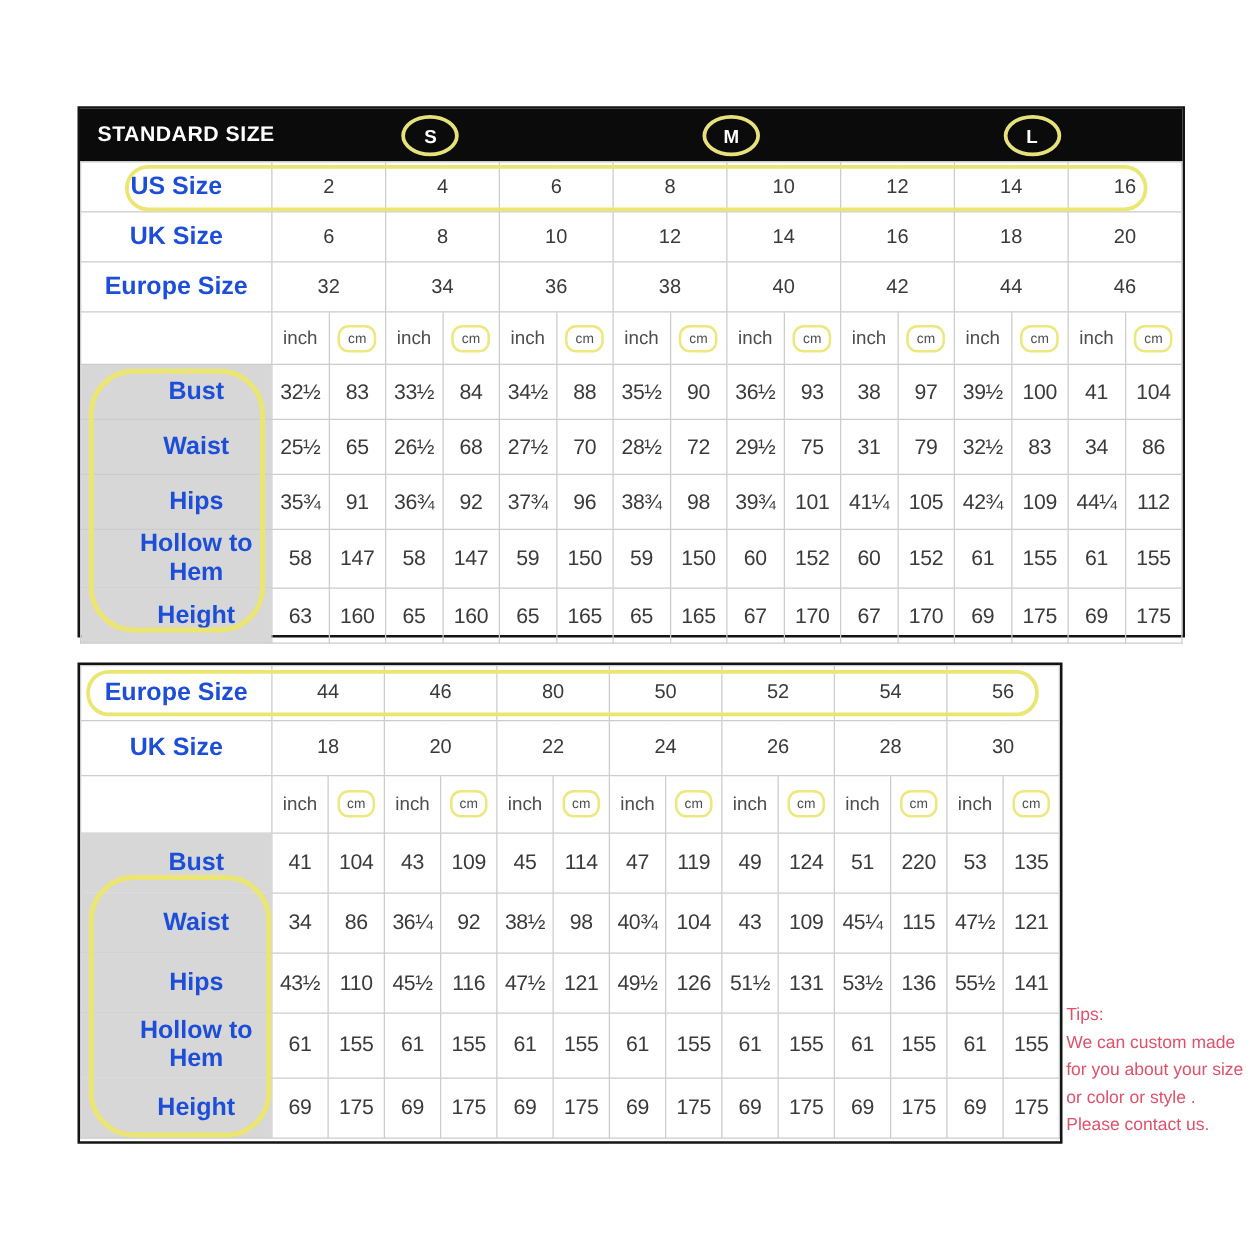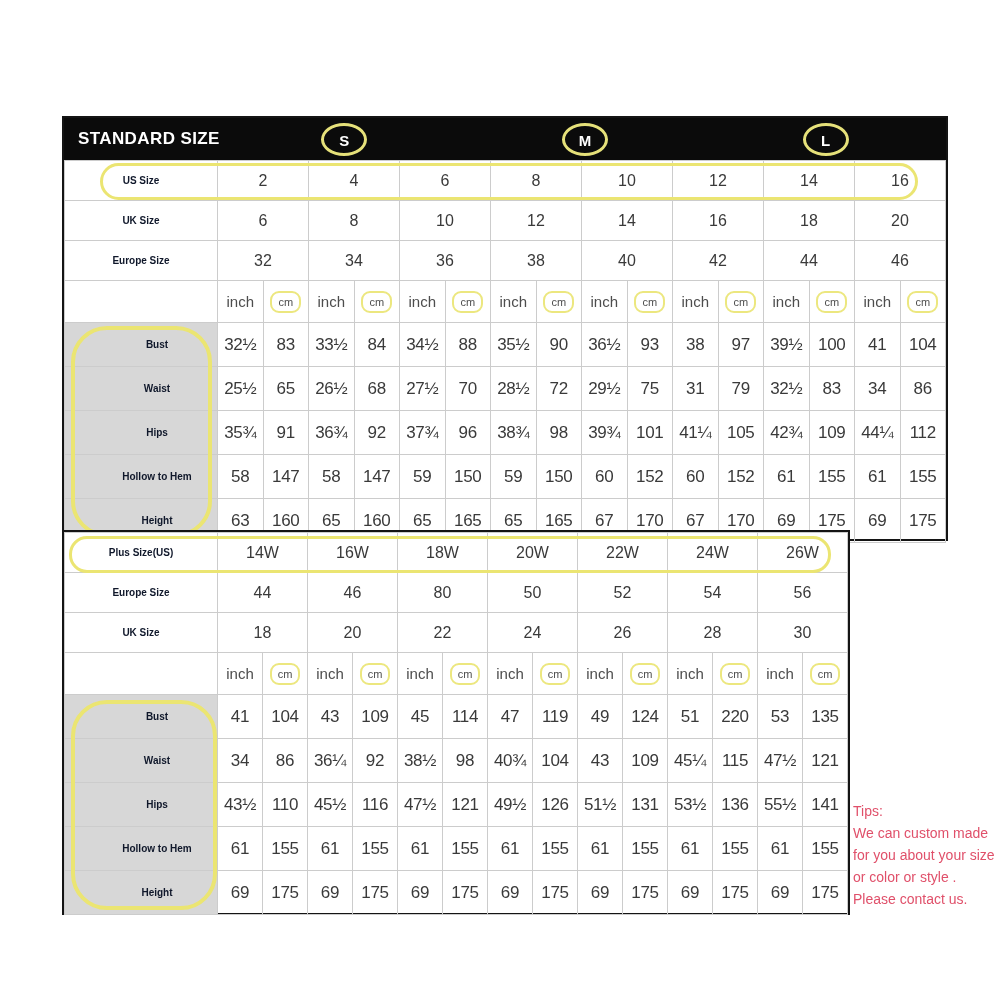--- a/index.html
+++ b/index.html
@@ -2,42 +2,42 @@
 <html><head>
 <meta charset="utf-8">
 <style>
   * { margin:0; padding:0; box-sizing:border-box; }
   html,body { width:1000px; height:1000px; background:#ffffff;
     font-family:"Liberation Sans","DejaVu Sans",sans-serif; }
   .page { position:relative; width:1000px; height:1000px; background:#fff; overflow:hidden; }
 
   
   .size-table { position:absolute; border:2px solid #141414; background:#fff; }
-  .std { left:62px; top:85px; width:886px; height:425px;margin-top:31px; }
+  .std { left:62px; top:85px; width:886px; height:425px; }
   .plus { left:62px; top:530px; width:788px; height:385px; }
 
   
   .header-bar { height:42px; background:#0b0b0b; display:flex; align-items:center; }
   .header-title { width:160px; padding-left:14px; color:#fff; font-weight:bold;
     font-size:17px; letter-spacing:.4px; white-space:nowrap; }
   .header-group { flex:1; text-align:center; }
   .size-oval { display:inline-block; min-width:46px; height:33px; line-height:29px;
     border:3px solid #e6e17a; border-radius:50%; color:#fff; font-weight:bold;
     font-size:15px; padding:0 4px; }
 
   
   table.grid { width:100%; border-collapse:collapse; table-layout:fixed; }
   .std table.grid { height:379px; }
   .plus table.grid { height:379px; }
   table.grid td, table.grid th { border:1px solid #cccccc; text-align:center;
     vertical-align:middle; overflow:hidden; }
   table.grid tr.row-size { height:40px; }
   table.grid tr.row-unit { height:42px; }
   table.grid tr.row-meas { height:44px; }
-  th.lbl { font-size:10px; font-weight:bold; color:#0f172a; background:#fff; }
+  th.lbl { font-size:20px; font-weight:bold; color:#1d4ed8; background:#fff; }
   tr.row-meas th.lbl { background:#d7d7d7;padding-left:32px; }
   td.size-val { font-size:16px; color:#3a3a3a; }
   td.num { font-size:17px; color:#3a3a3a; letter-spacing:-0.3px; }
   td.unit { font-size:15px; color:#4d4d4d; }
   .cm-chip { display:inline-block; border:2px solid #ece77f; border-radius:9px;
     padding:3px 6px; color:#4d4d4d; font-size:11px; }
 
   
   .hl { position:absolute; border:3px solid #ebe572; border-radius:19px;
     pointer-events:none; background:transparent; }
@@ -261,30 +261,20 @@
           <col>
           <col>
           <col>
           <col>
           <col>
           <col>
           <col>
         </colgroup>
       <tbody id="plus-body">
           <tr class="row-size">
-            <th class="lbl">Plus Size(US)</th>
-            <td class="size-val" colspan="2">14W</td>
-            <td class="size-val" colspan="2">16W</td>
-            <td class="size-val" colspan="2">18W</td>
-            <td class="size-val" colspan="2">20W</td>
-            <td class="size-val" colspan="2">22W</td>
-            <td class="size-val" colspan="2">24W</td>
-            <td class="size-val" colspan="2">26W</td>
-          </tr>
-          <tr class="row-size">
             <th class="lbl">Europe Size</th>
             <td class="size-val" colspan="2">44</td>
             <td class="size-val" colspan="2">46</td>
             <td class="size-val" colspan="2">80</td>
             <td class="size-val" colspan="2">50</td>
             <td class="size-val" colspan="2">52</td>
             <td class="size-val" colspan="2">54</td>
             <td class="size-val" colspan="2">56</td>
           </tr>
           <tr class="row-size">

